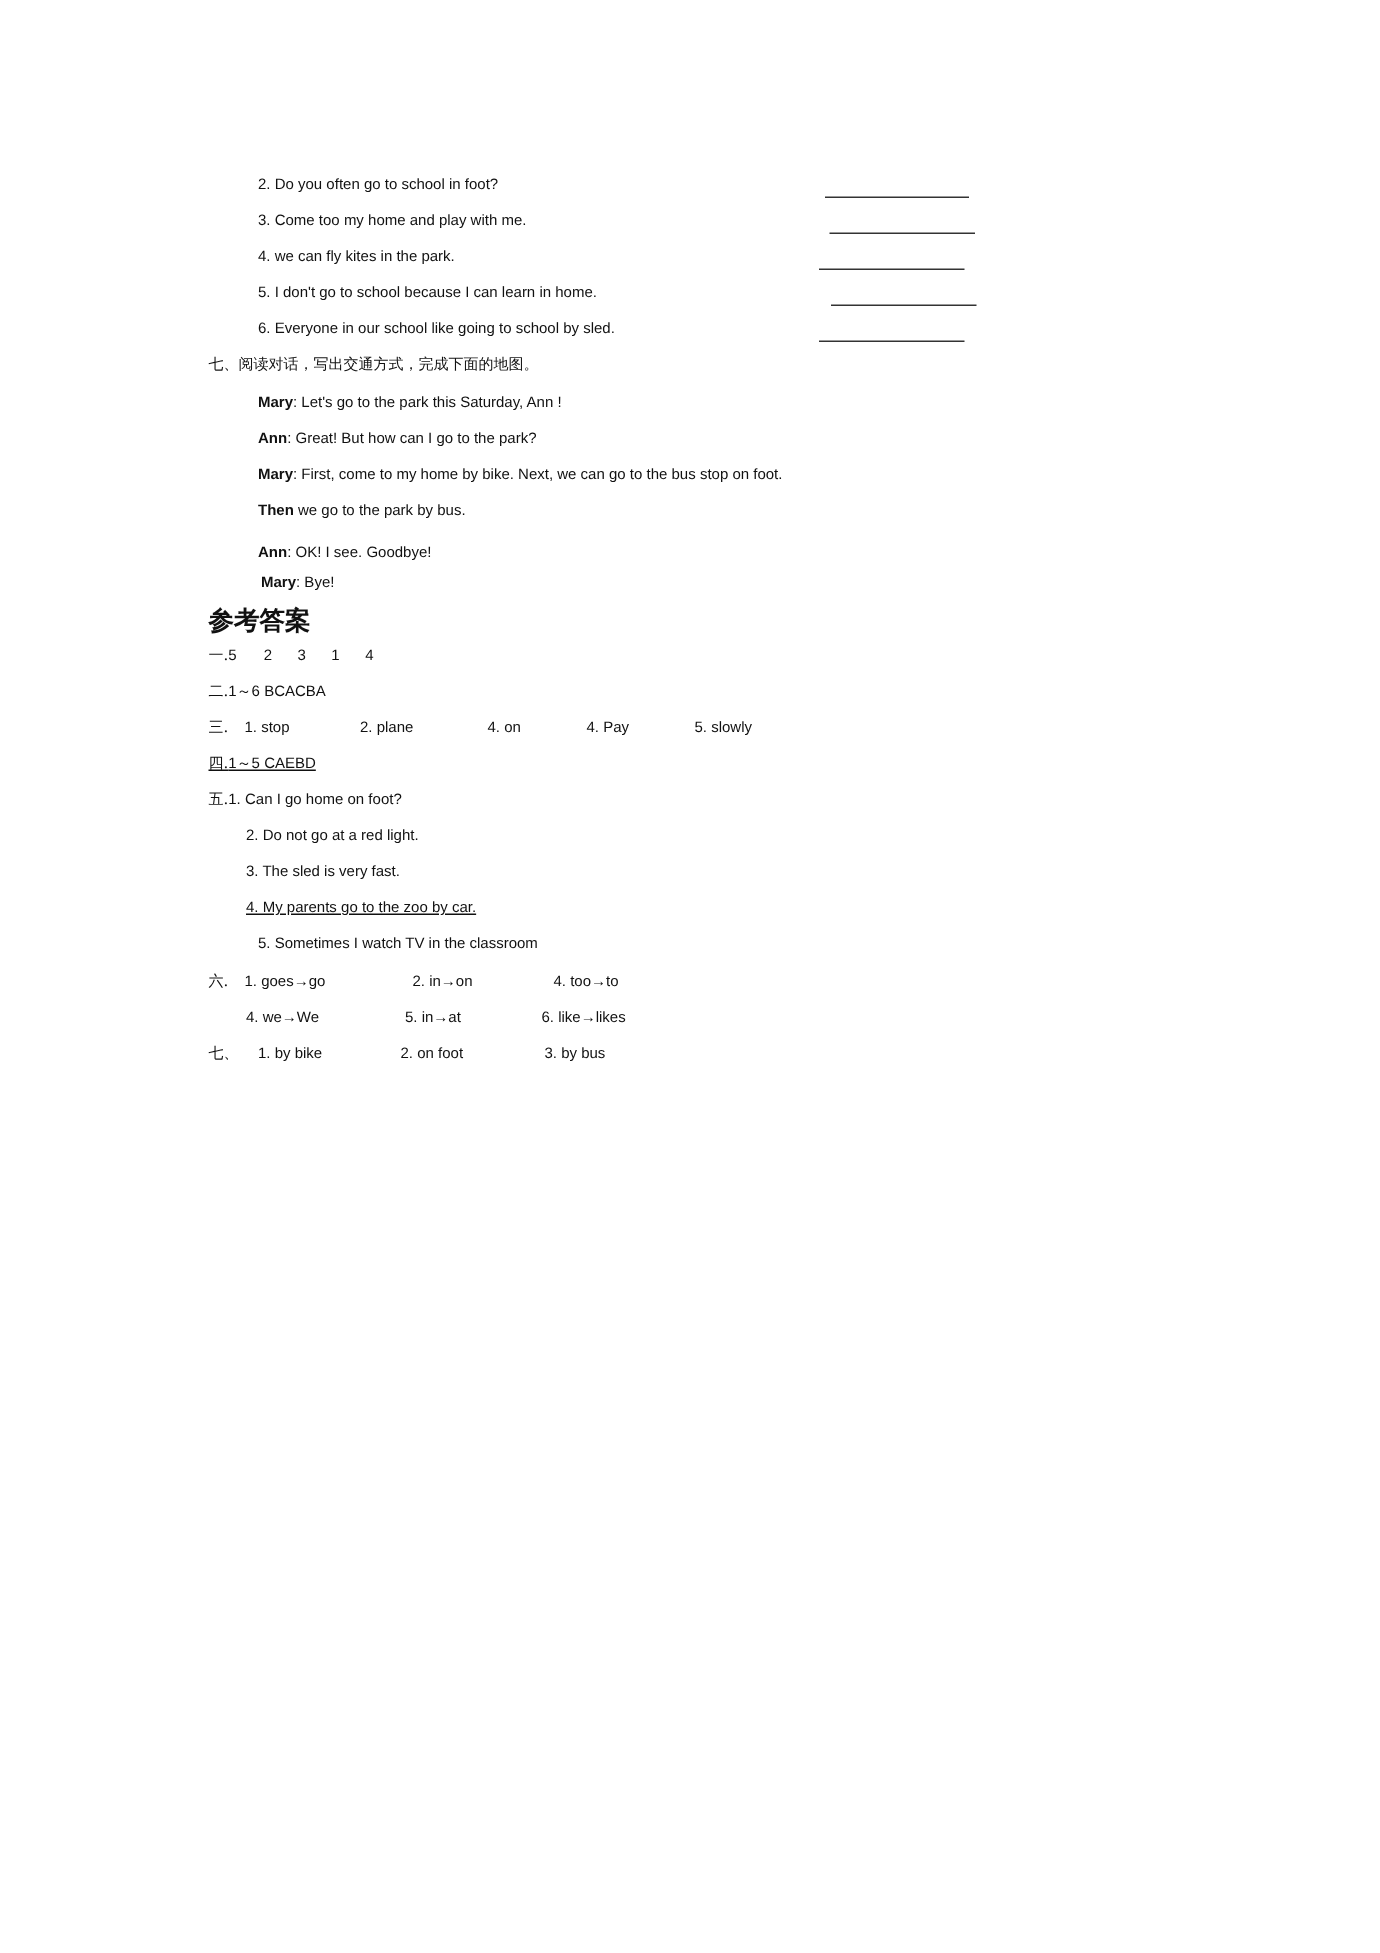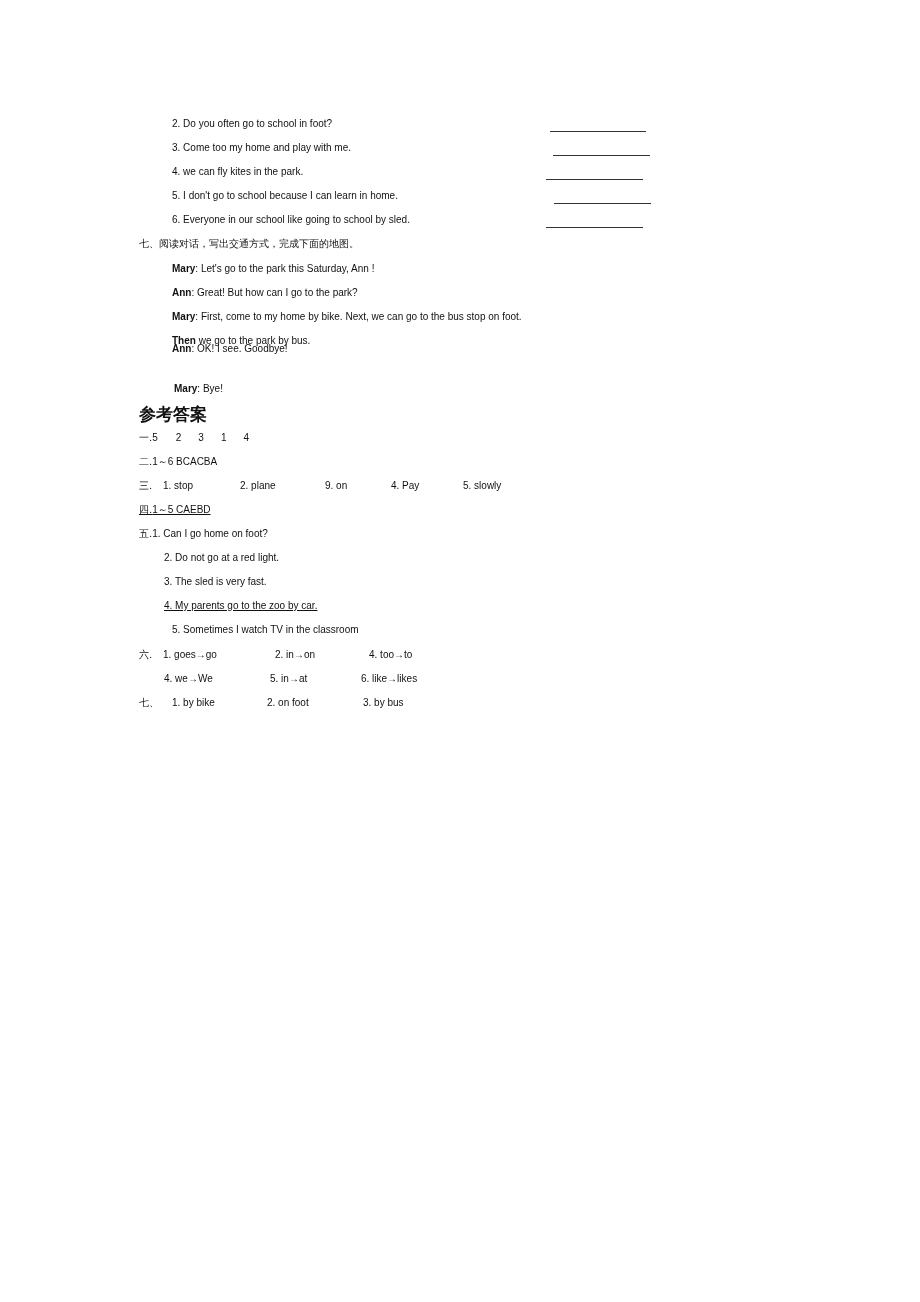--- a/index.html
+++ b/index.html
@@ -25,30 +25,30 @@
 <div class="blank" style="left:554px;top:203px;width:97px;"></div>
 <div class="line" style="left:172px;top:211px;">6. Everyone in our school like going to school by sled.</div>
 <div class="blank" style="left:546px;top:227px;width:97px;"></div>
 
 <div class="line cn" style="left:139px;top:235px;">七、阅读对话，写出交通方式，完成下面的地图。</div>
 
 <div class="line" style="left:172px;top:260px;"><span class="b">Mary</span><span>: Let's go to the park this Saturday, Ann !</span></div>
 <div class="line" style="left:172px;top:284px;"><span class="b">Ann</span><span>: Great! But how can I go to the park?</span></div>
 <div class="line" style="left:172px;top:308px;"><span class="b">Mary</span><span>: First, come to my home by bike. Next, we can go to the bus stop on foot.</span></div>
 <div class="line" style="left:172px;top:332px;"><span class="b">Then</span><span> we go to the park by bus.</span></div>
-<div class="line" style="left:172px;top:340px;"><span class="b">Ann</span><span>: OK! I see. Goodbye!</span></div>
+<div class="line" style="left:172px;top:360px;"><span class="b">Ann</span><span>: OK! I see. Goodbye!</span></div>
 <div class="line" style="left:174px;top:380px;"><span class="b">Mary</span><span>: Bye!</span></div>
 
 <div class="line heading" style="left:139px;top:403px;line-height:22px;">参考答案</div>
 
 <div class="line" style="left:139px;top:429px;"><span class="cn">一.</span><span>5</span><span class="gap" style="width:18px"></span><span>2</span><span class="gap" style="width:17px"></span><span>3</span><span class="gap" style="width:17px"></span><span>1</span><span class="gap" style="width:17px"></span><span>4</span></div>
 
 <div class="line" style="left:139px;top:453px;"><span class="cn">二.</span><span>1～6 BCACBA</span></div>
 
-<div class="line" style="left:139px;top:477px;"><span class="cn">三.</span><span style="position:absolute;left:24px">1. stop</span><span style="position:absolute;left:101px">2. plane</span><span style="position:absolute;left:186px">9. on</span><span style="position:absolute;left:252px">4. Pay</span><span style="position:absolute;left:324px">5. slowly</span></div>
+<div class="line" style="left:139px;top:477px;"><span class="cn">三.</span><span style="position:absolute;left:24px">1. stop</span><span style="position:absolute;left:101px">2. plane</span><span style="position:absolute;left:186px">4. on</span><span style="position:absolute;left:252px">4. Pay</span><span style="position:absolute;left:324px">5. slowly</span></div>
 
 <div class="line" style="left:139px;top:501px;text-decoration:underline;"><span class="cn">四.</span><span>1～5 CAEBD</span></div>
 
 <div class="line" style="left:139px;top:525px;"><span class="cn">五.</span><span>1. Can I go home on foot?</span></div>
 <div class="line" style="left:164px;top:549px;">2. Do not go at a red light.</div>
 <div class="line" style="left:164px;top:573px;">3. The sled is very fast.</div>
 <div class="line" style="left:164px;top:597px;text-decoration:underline;">4. My parents go to the zoo by car.</div>
 <div class="line" style="left:172px;top:621px;">5. Sometimes I watch TV in the classroom</div>
 
 <div class="line" style="left:139px;top:646px;"><span class="cn">六.</span><span style="position:absolute;left:24px">1. goes→go</span><span style="position:absolute;left:136px">2. in→on</span><span style="position:absolute;left:230px">4. too→to</span></div>

